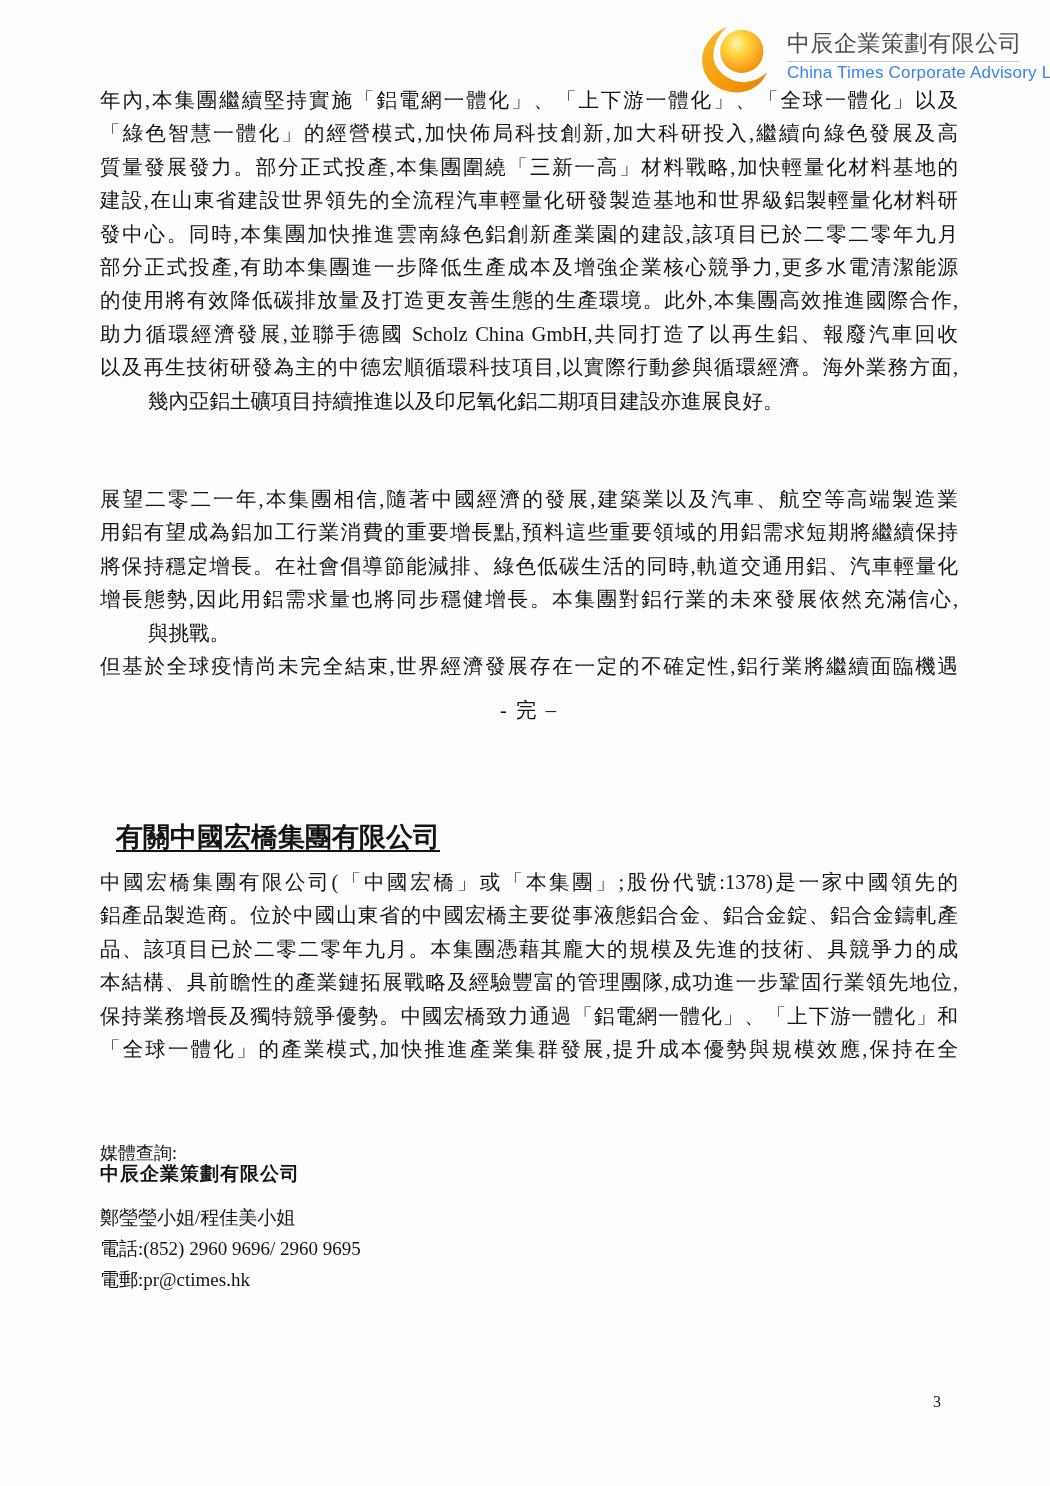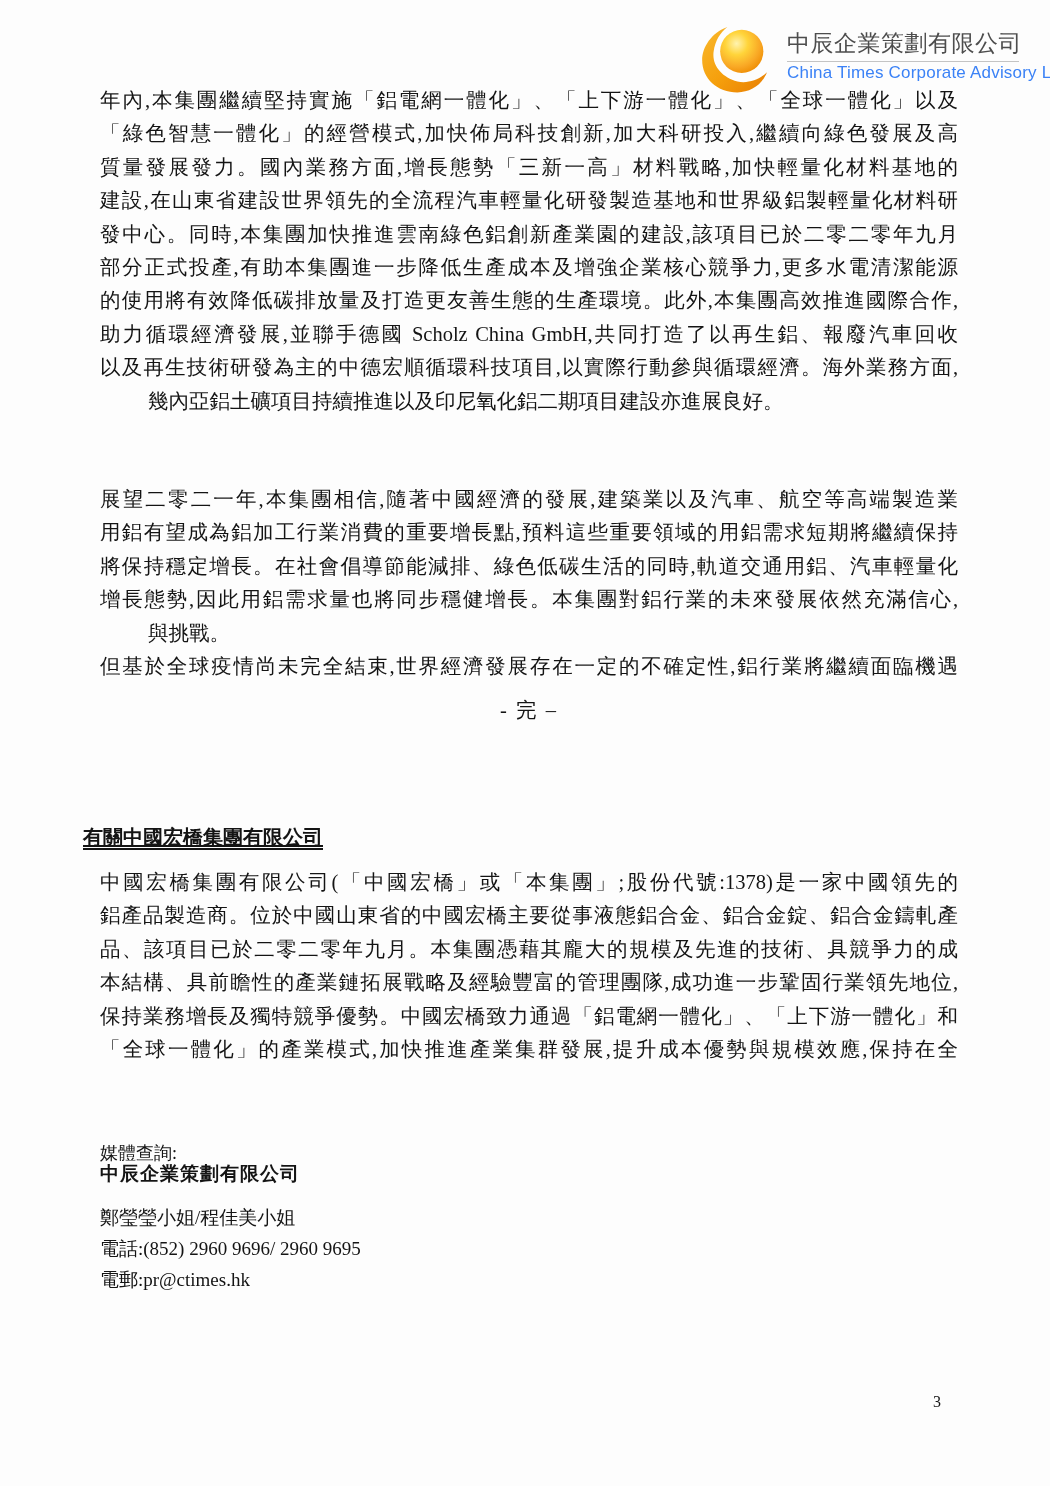--- a/index.html
+++ b/index.html
@@ -31,22 +31,22 @@
     line-height:33.4px;
     text-align:justify;
     text-align-last:justify;
   }
   .tline-last{text-align-last:left;margin-left:48px;}
   .end-marker{
     position:absolute;top:694px;left:100px;width:858px;
     font-size:20.5px;line-height:33.4px;text-align:center;letter-spacing:2px;
   }
   .about-heading{
-    position:absolute;top:822px;left:83px;margin:0;
-    font-size:20px;font-weight:bold;line-height:30px;text-decoration:underline;
+    position:absolute;top:822px;left:116px;margin:0;
+    font-size:27px;font-weight:bold;line-height:30px;
   }
   .about-heading .u{
     text-decoration:underline;
     text-decoration-thickness:2px;
     text-underline-offset:4px;
   }
   .contact-label{position:absolute;top:1117px;left:100px;font-size:18px;line-height:33px;margin-top:20px;}
   .contact-company{position:absolute;top:1158px;left:100px;font-size:19px;font-weight:bold;letter-spacing:1px;line-height:31px;}
   .contact-details{position:absolute;top:1202px;left:100px;font-size:19px;line-height:31.2px;}
   .page-number{position:absolute;top:1392px;left:933px;font-size:16px;line-height:20px;}
@@ -78,21 +78,21 @@
     <div class="logo-text">
       <div class="logo-zh">中辰企業策劃有限公司</div>
       <div class="logo-divider"></div>
       <div class="logo-en">China Times Corporate Advisory Limited</div>
     </div>
   </header>
 
   <section class="para" style="top:84px">
       <div class="tline">年內,本集團繼續堅持實施「鋁電網一體化」、「上下游一體化」、「全球一體化」以及</div>
       <div class="tline">「綠色智慧一體化」的經營模式,加快佈局科技創新,加大科研投入,繼續向綠色發展及高</div>
-      <div class="tline">質量發展發力。國內業務方面,增長態勢「三新一高」材料戰略,加快輕量化材料基地的</div>
+      <div class="tline">質量發展發力。部分正式投產,本集團圍繞「三新一高」材料戰略,加快輕量化材料基地的</div>
       <div class="tline">建設,在山東省建設世界領先的全流程汽車輕量化研發製造基地和世界級鋁製輕量化材料研</div>
       <div class="tline">發中心。同時,本集團加快推進雲南綠色鋁創新產業園的建設,該項目已於二零二零年九月</div>
       <div class="tline">部分正式投產,有助本集團進一步降低生產成本及增強企業核心競爭力,更多水電清潔能源</div>
       <div class="tline">的使用將有效降低碳排放量及打造更友善生態的生產環境。此外,本集團高效推進國際合作,</div>
       <div class="tline">助力循環經濟發展,並聯手德國 Scholz China GmbH,共同打造了以再生鋁、報廢汽車回收</div>
       <div class="tline">以及再生技術研發為主的中德宏順循環科技項目,以實際行動參與循環經濟。海外業務方面,</div>
       <div class="tline tline-last">幾內亞鋁土礦項目持續推進以及印尼氧化鋁二期項目建設亦進展良好。</div>
     </section>
 
   <section class="para" style="top:483px">

